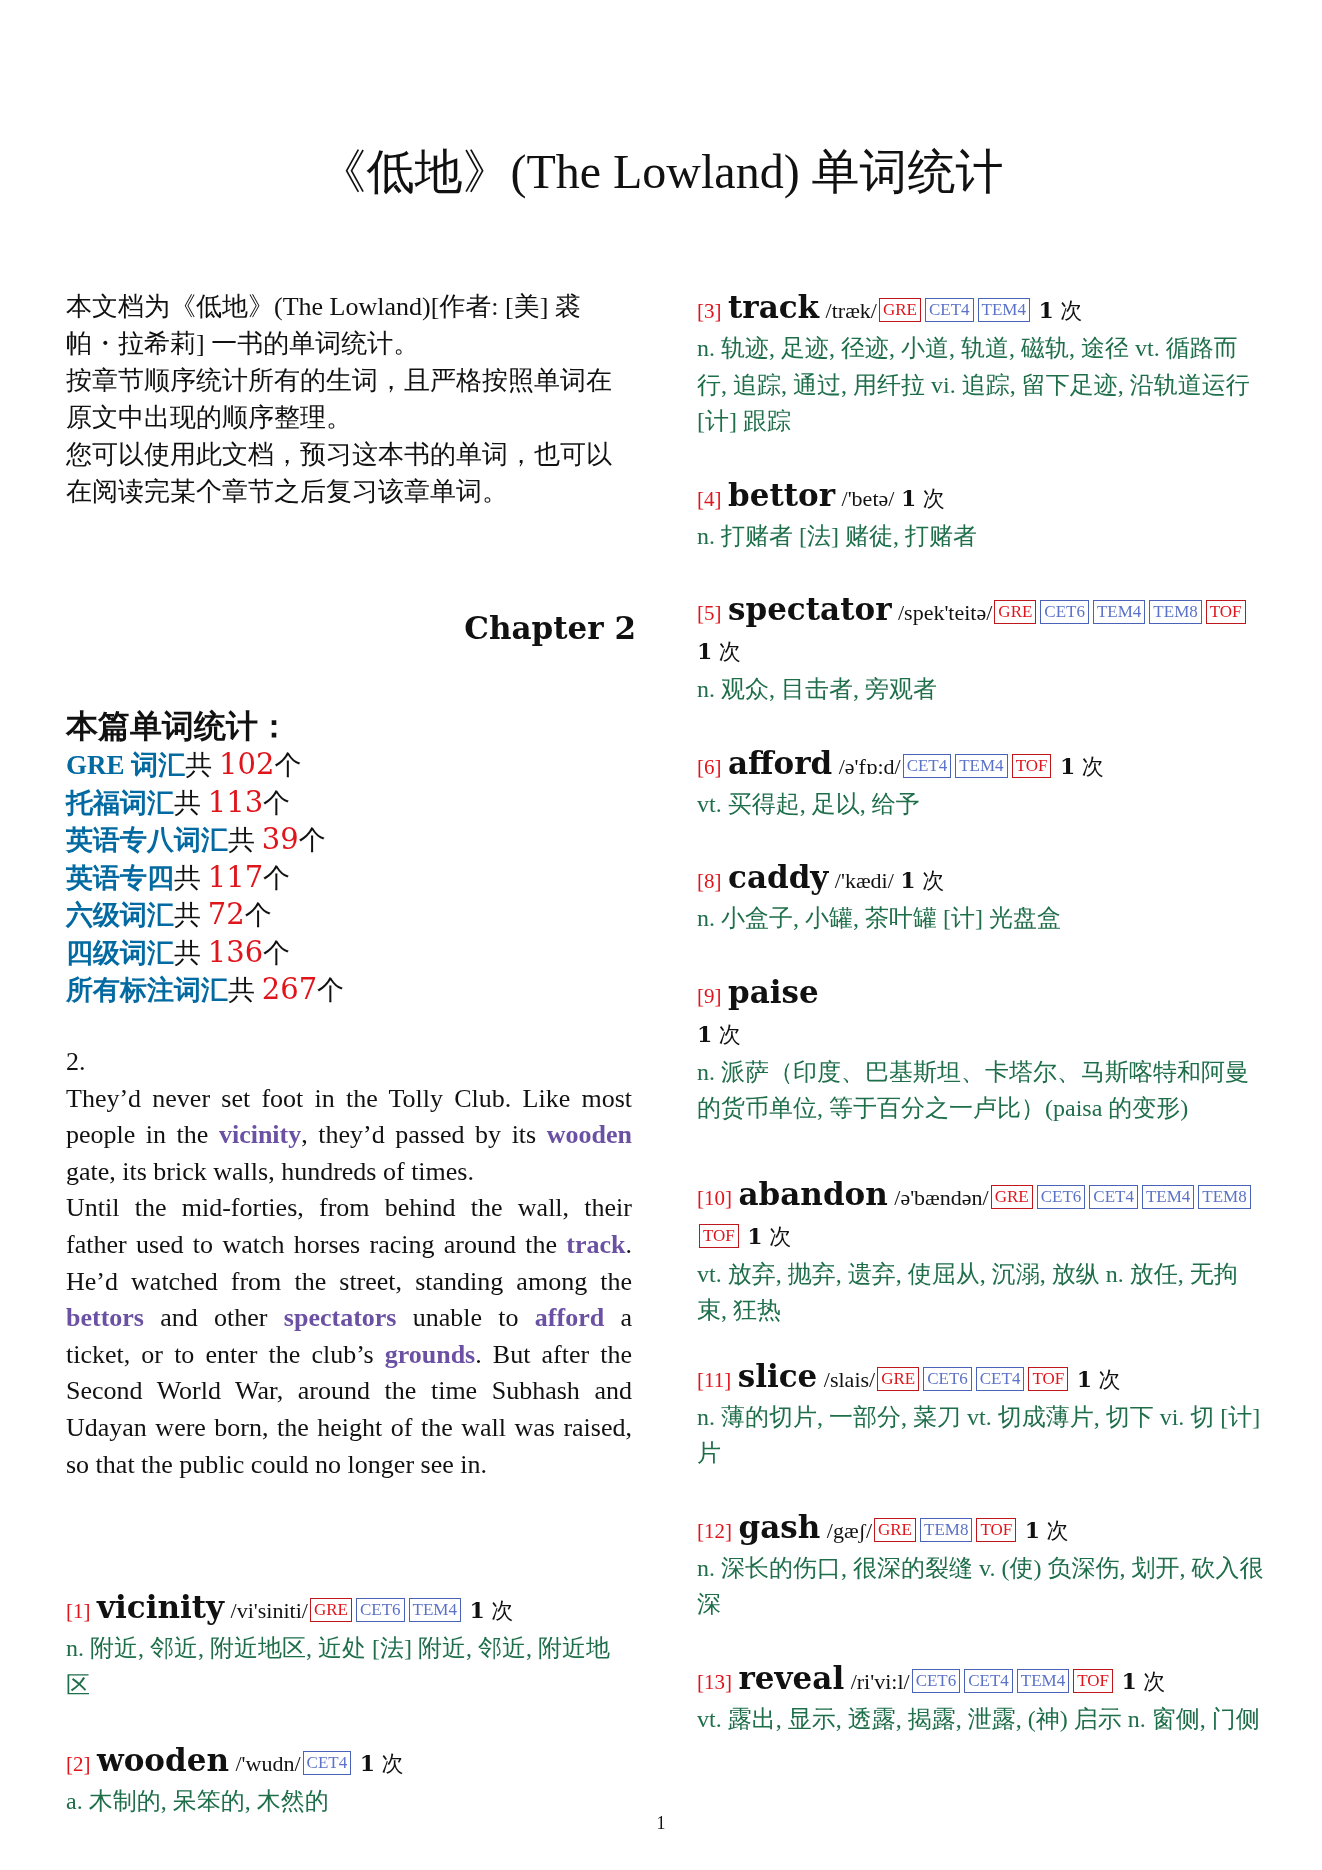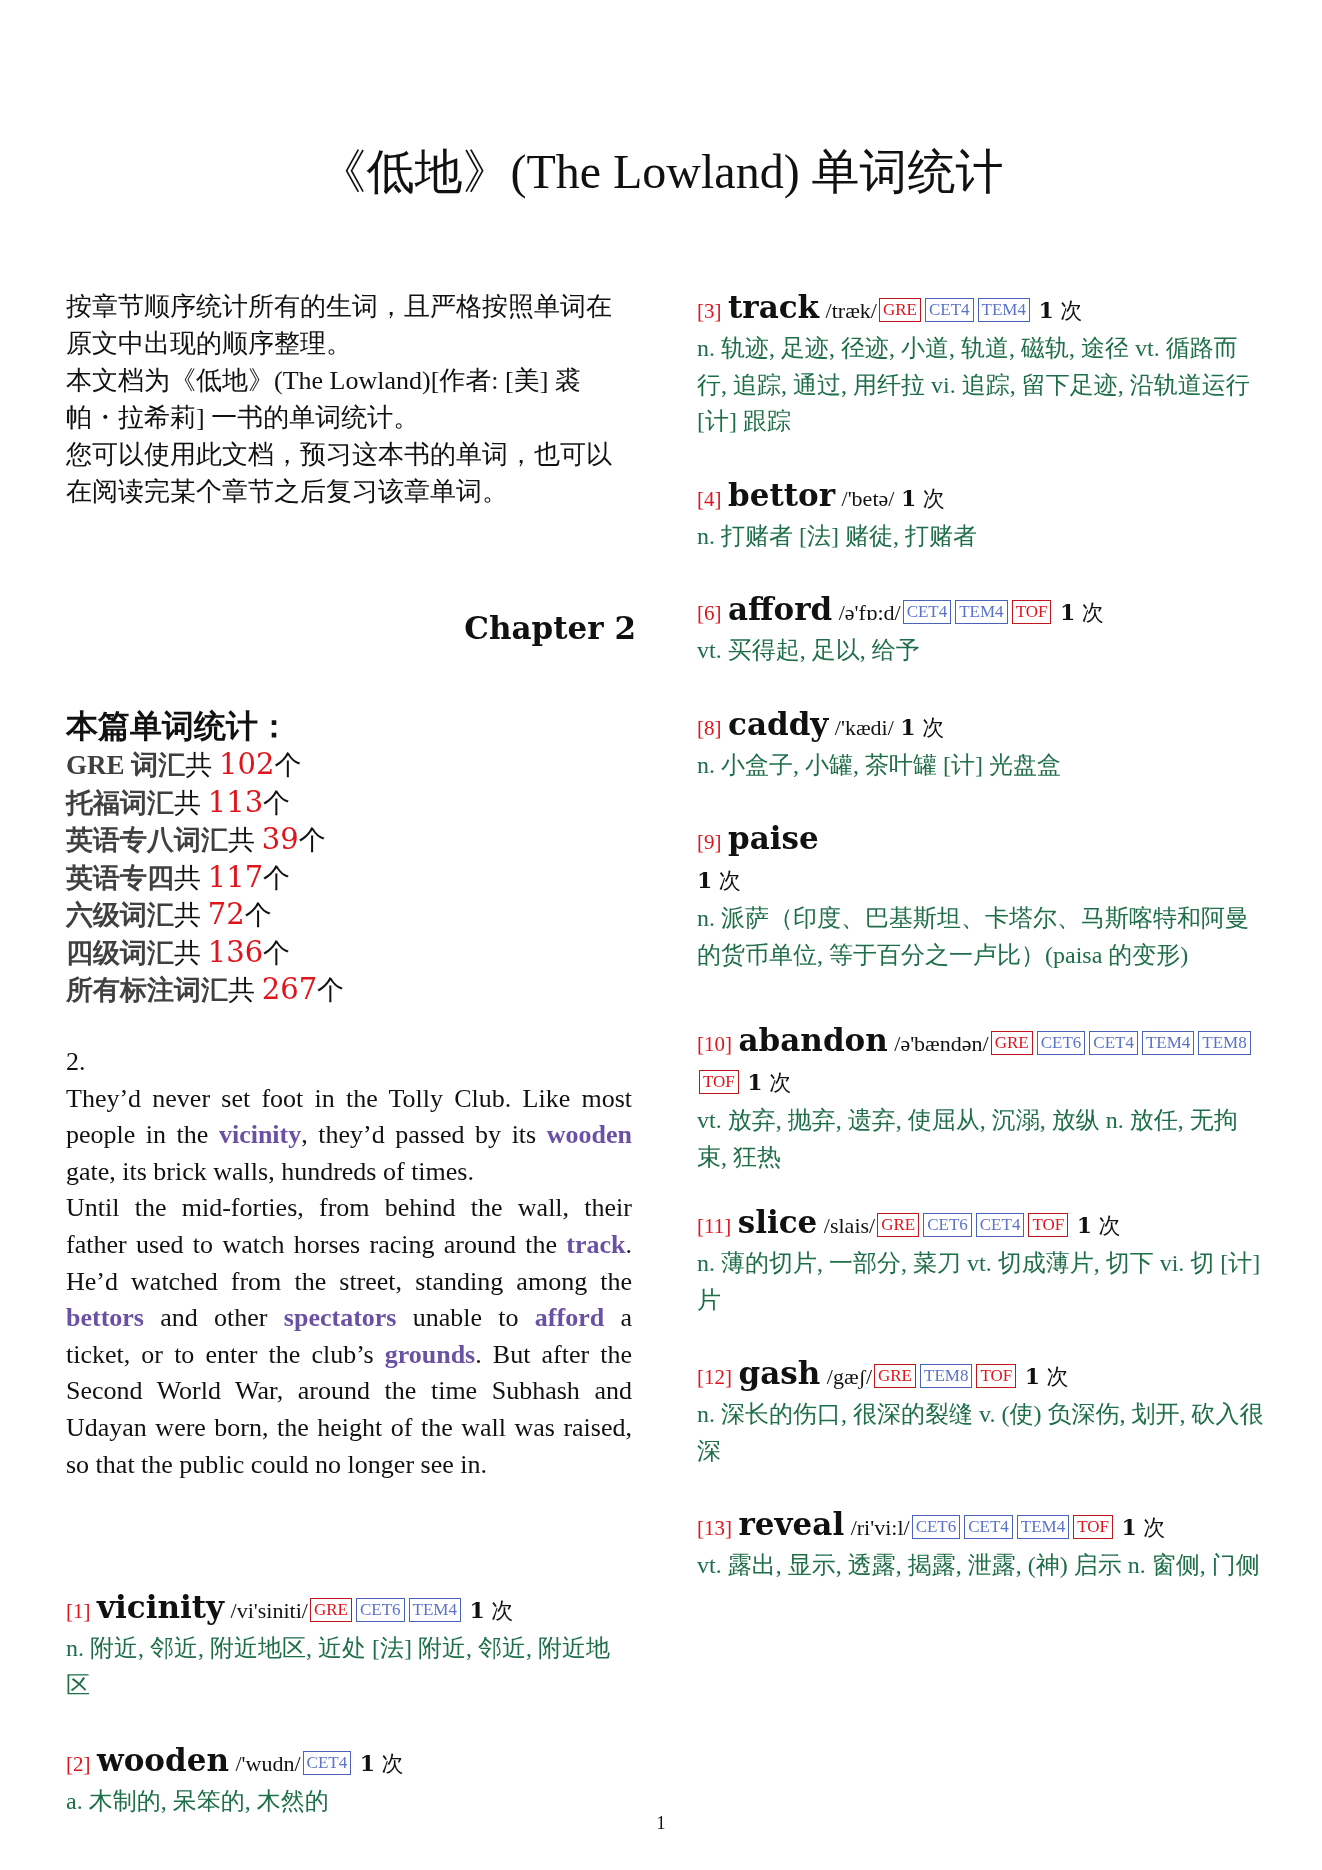--- a/index.html
+++ b/index.html
@@ -8,21 +8,21 @@
   .doc-title { position: absolute; top: 140px; left: 0; width: 1322px; text-align: center;
                font-size: 48px; font-weight: normal; color: #111; margin: 0; }
   .col-left { position: absolute; left: 66px; top: 288px; width: 566px; }
   .col-right { position: absolute; left: 697px; top: 288px; width: 570px; }
   .intro p { margin: 0; font-size: 26px; line-height: 37px; }
   .chapter-heading { font-family: "DejaVu Serif", serif; font-weight: bold; font-size: 31px;
                      text-align: right; margin: 4px; position: absolute; top: 606px; left: 0; width: 566px; }
   .stats { position: absolute; top: 706px; left: 0; }
   .stats-title { font-weight: bold; font-size: 32px; line-height: 40px; margin: 0; }
   .stat-line { font-size: 27px; line-height: 36.5px; font-weight: bold; }
-  .stat-label { color: #404040; }
+  .stat-label { color: #0369a1; }
   .stat-suffix { color: #111; font-weight: normal; }
   .stat-value { color: #e0141b; font-family: "DejaVu Serif", serif; font-weight: normal; font-size: 29px; }
   .stat-unit { color: #111; font-weight: normal; }
   .passage { position: absolute; top: 1044px; left: 0; width: 566px; font-size: 26px;
              line-height: 36.6px; text-align: justify; }
   .passage p { margin: 0; }
   .hl { color: #6b51a3; font-weight: bold; }
   .left-entries { position: absolute; top: 1588px; left: 0; width: 566px; }
   .entry { margin-bottom: 0; }
   .entry-head { font-size: 26px; line-height: 38px; }
@@ -38,22 +38,22 @@
   .entry-def { color: #1f6e4a; font-size: 24px; line-height: 36.5px; }
   .page-num { position: absolute; top: 1813px; left: 0; width: 1322px; text-align: center; font-size: 18px; }
 </style>
 </head>
 <body>
 
 <h1 class="doc-title">《低地》(The Lowland) 单词统计</h1>
 
 <div class="col-left">
   <div class="intro">
+    <p>本文档为《低地》(The Lowland)[作者: [美] 裘帕・拉希莉] 一书的单词统计。</p>
     <p>按章节顺序统计所有的生词，且严格按照单词在原文中出现的顺序整理。</p>
-    <p>本文档为《低地》(The Lowland)[作者: [美] 裘帕・拉希莉] 一书的单词统计。</p>
     <p>您可以使用此文档，预习这本书的单词，也可以在阅读完某个章节之后复习该章单词。</p>
   </div>
 </div>
 
 <div style="position:absolute;left:66px;top:0;width:566px;height:1870px;">
   <h2 class="chapter-heading">Chapter 2</h2>
 
   <div class="stats">
     <p class="stats-title">本篇单词统计：</p>
     <div id="stats-lines">
@@ -88,20 +88,24 @@
 <div class="col-right" id="right-entries">
     <div class="entry">
       <div class="entry-head"><span class="entry-idx">[3]</span> <span class="entry-word">track</span> <span class="entry-phon">/træk/</span><span class="tag red">GRE</span><span class="tag blue">CET4</span><span class="tag blue">TEM4</span> <span class="entry-count">1</span> <span class="entry-cnt-unit">次</span></div>
       <div class="entry-def">n. 轨迹, 足迹, 径迹, 小道, 轨道, 磁轨, 途径 vt. 循路而行, 追踪, 通过, 用纤拉 vi. 追踪, 留下足迹, 沿轨道运行 [计] 跟踪</div>
     </div>
     <div class="entry" style="margin-top: 36px;">
       <div class="entry-head"><span class="entry-idx">[4]</span> <span class="entry-word">bettor</span> <span class="entry-phon">/'betə/</span> <span class="entry-count">1</span> <span class="entry-cnt-unit">次</span></div>
       <div class="entry-def">n. 打赌者 [法] 赌徒, 打赌者</div>
     </div>
     <div class="entry" style="margin-top: 36px;">
+      <div class="entry-head"><span class="entry-idx">[5]</span> <span class="entry-word">spectator</span> <span class="entry-phon">/spek'teitə/</span><span class="tag red">GRE</span><span class="tag blue">CET6</span><span class="tag blue">TEM4</span><span class="tag blue">TEM8</span><span class="tag red">TOF</span> <span class="entry-count">1</span> <span class="entry-cnt-unit">次</span></div>
+      <div class="entry-def">n. 观众, 目击者, 旁观者</div>
+    </div>
+    <div class="entry" style="margin-top: 36px;">
       <div class="entry-head"><span class="entry-idx">[6]</span> <span class="entry-word">afford</span> <span class="entry-phon">/ə'fɒ:d/</span><span class="tag blue">CET4</span><span class="tag blue">TEM4</span><span class="tag red">TOF</span> <span class="entry-count">1</span> <span class="entry-cnt-unit">次</span></div>
       <div class="entry-def">vt. 买得起, 足以, 给予</div>
     </div>
     <div class="entry" style="margin-top: 36px;">
       <div class="entry-head"><span class="entry-idx">[8]</span> <span class="entry-word">caddy</span> <span class="entry-phon">/'kædi/</span> <span class="entry-count">1</span> <span class="entry-cnt-unit">次</span></div>
       <div class="entry-def">n. 小盒子, 小罐, 茶叶罐 [计] 光盘盒</div>
     </div>
     <div class="entry" style="margin-top: 36px;">
       <div class="entry-head"><span class="entry-idx">[9]</span> <span class="entry-word">paise</span><br><span class="entry-count">1</span> <span class="entry-cnt-unit">次</span></div>
       <div class="entry-def">n. 派萨（印度、巴基斯坦、卡塔尔、马斯喀特和阿曼的货币单位, 等于百分之一卢比）(paisa 的变形)</div>

